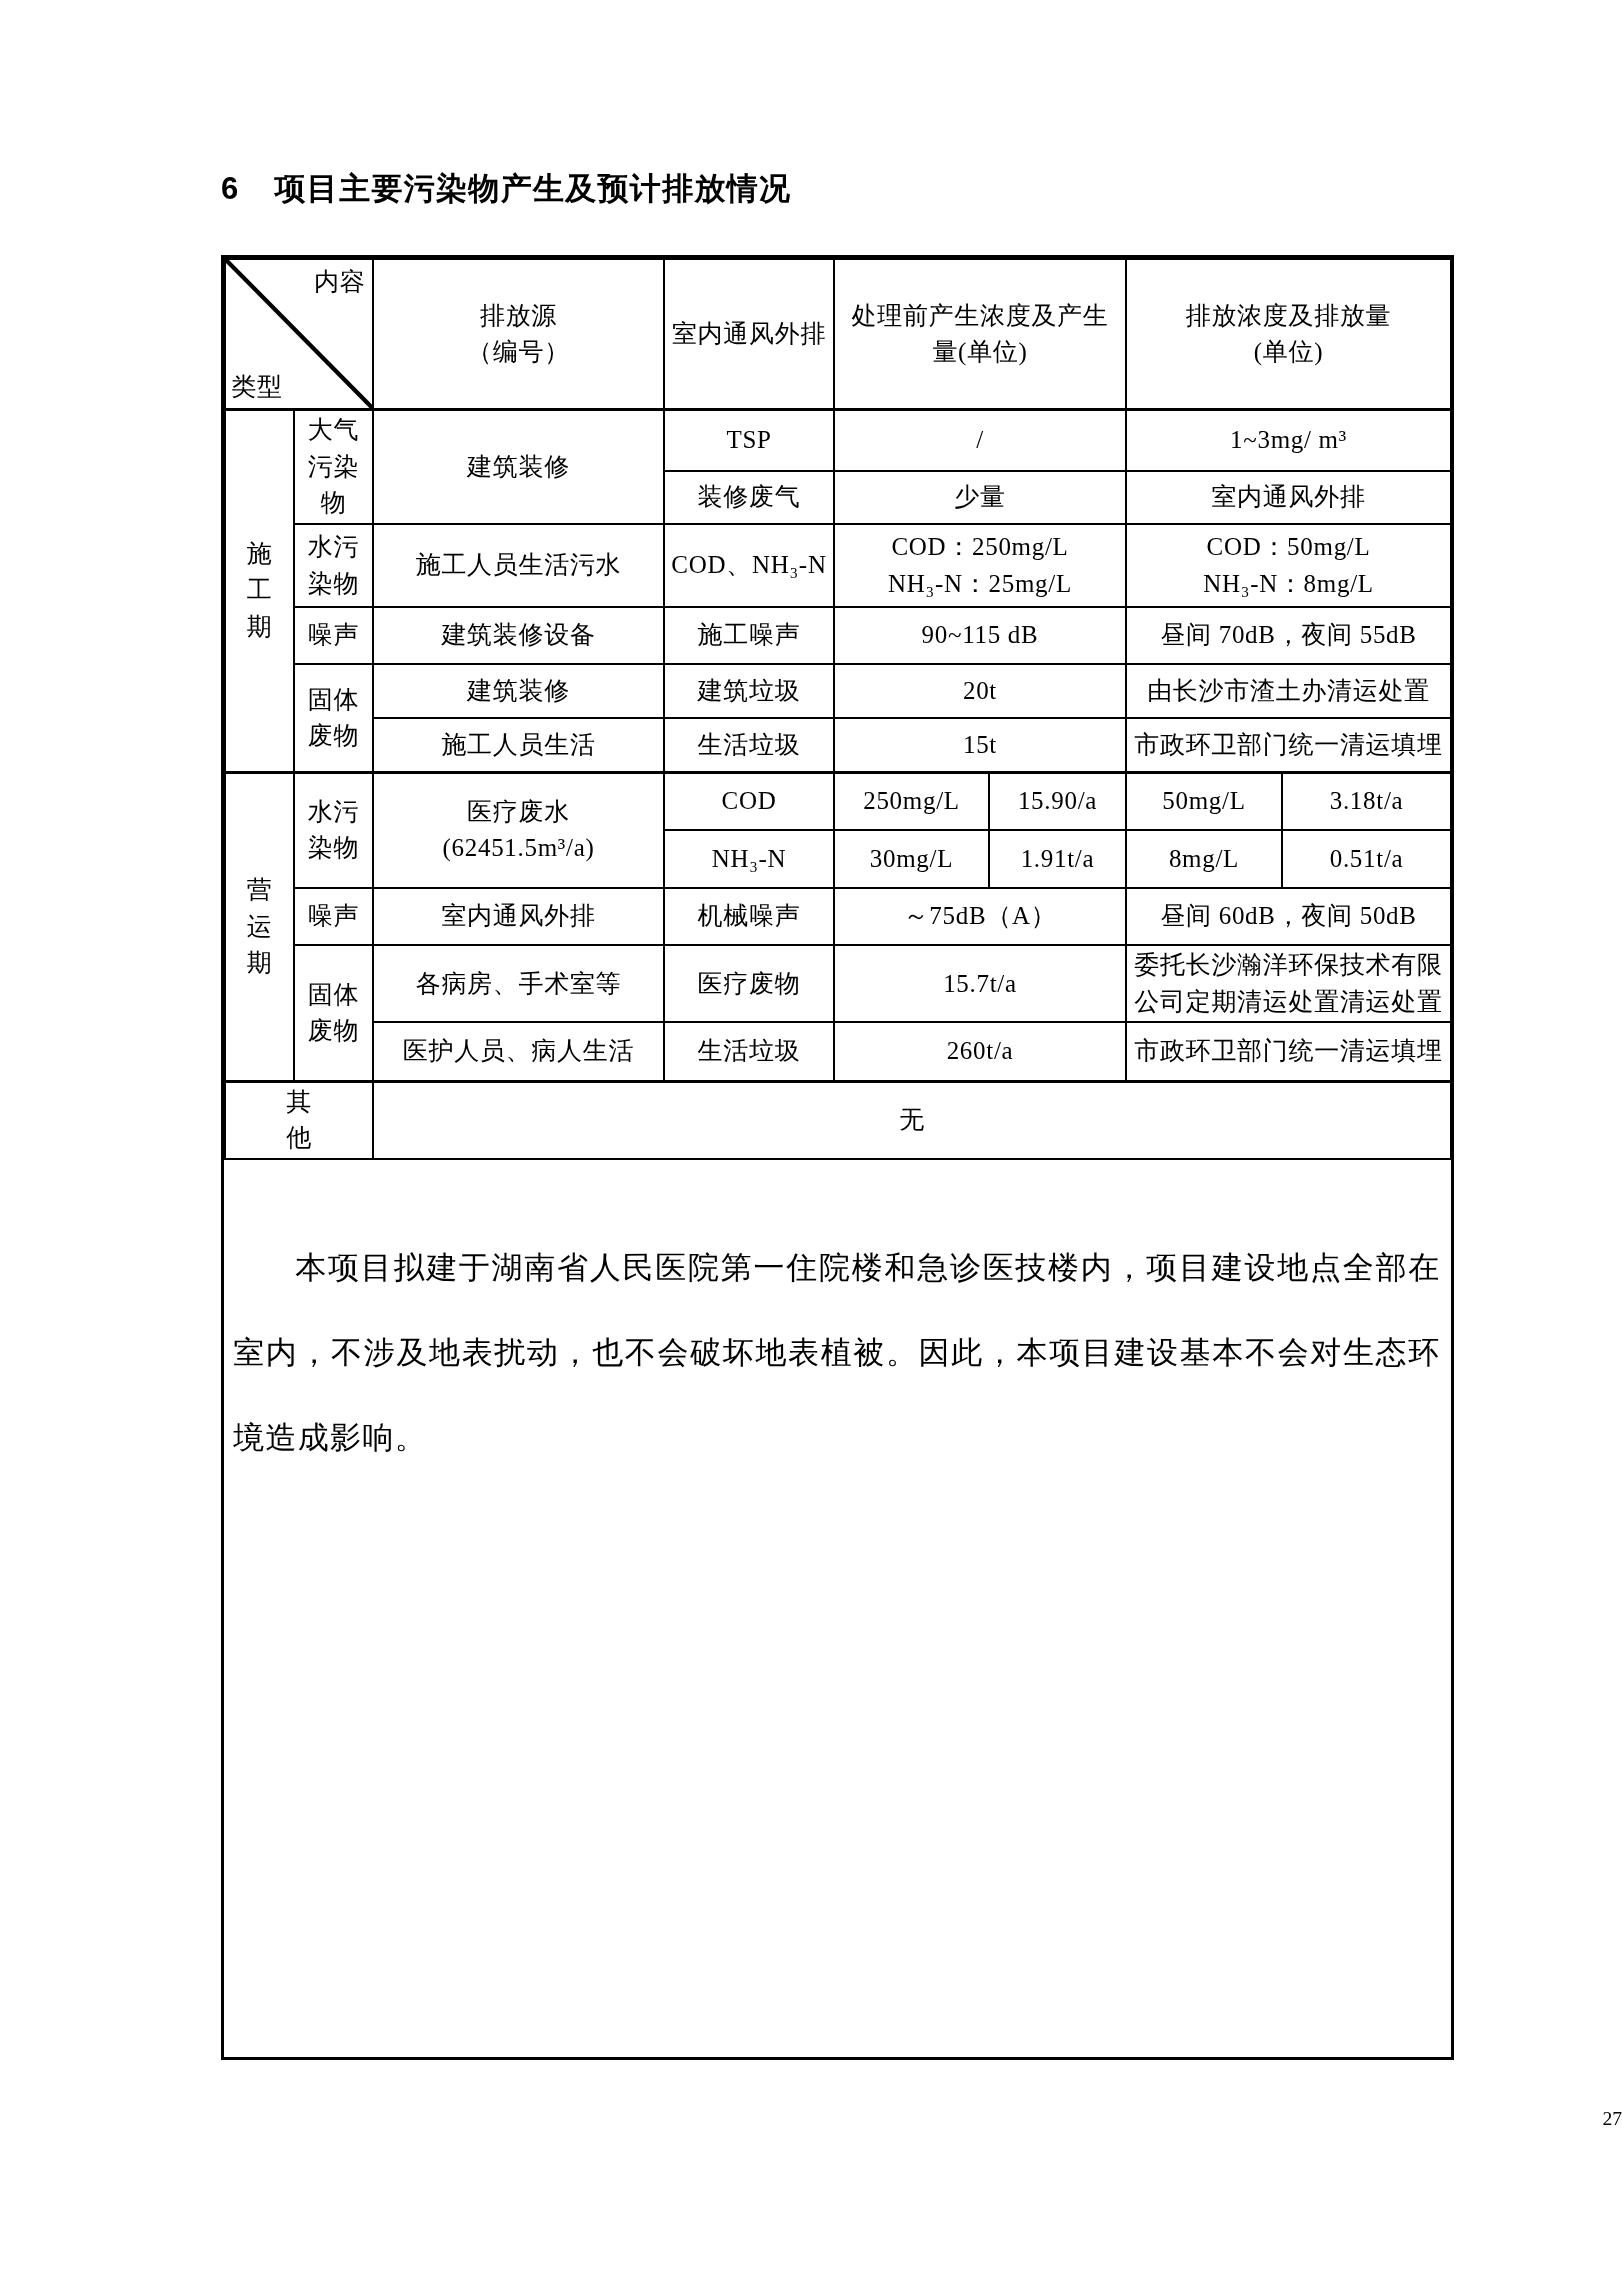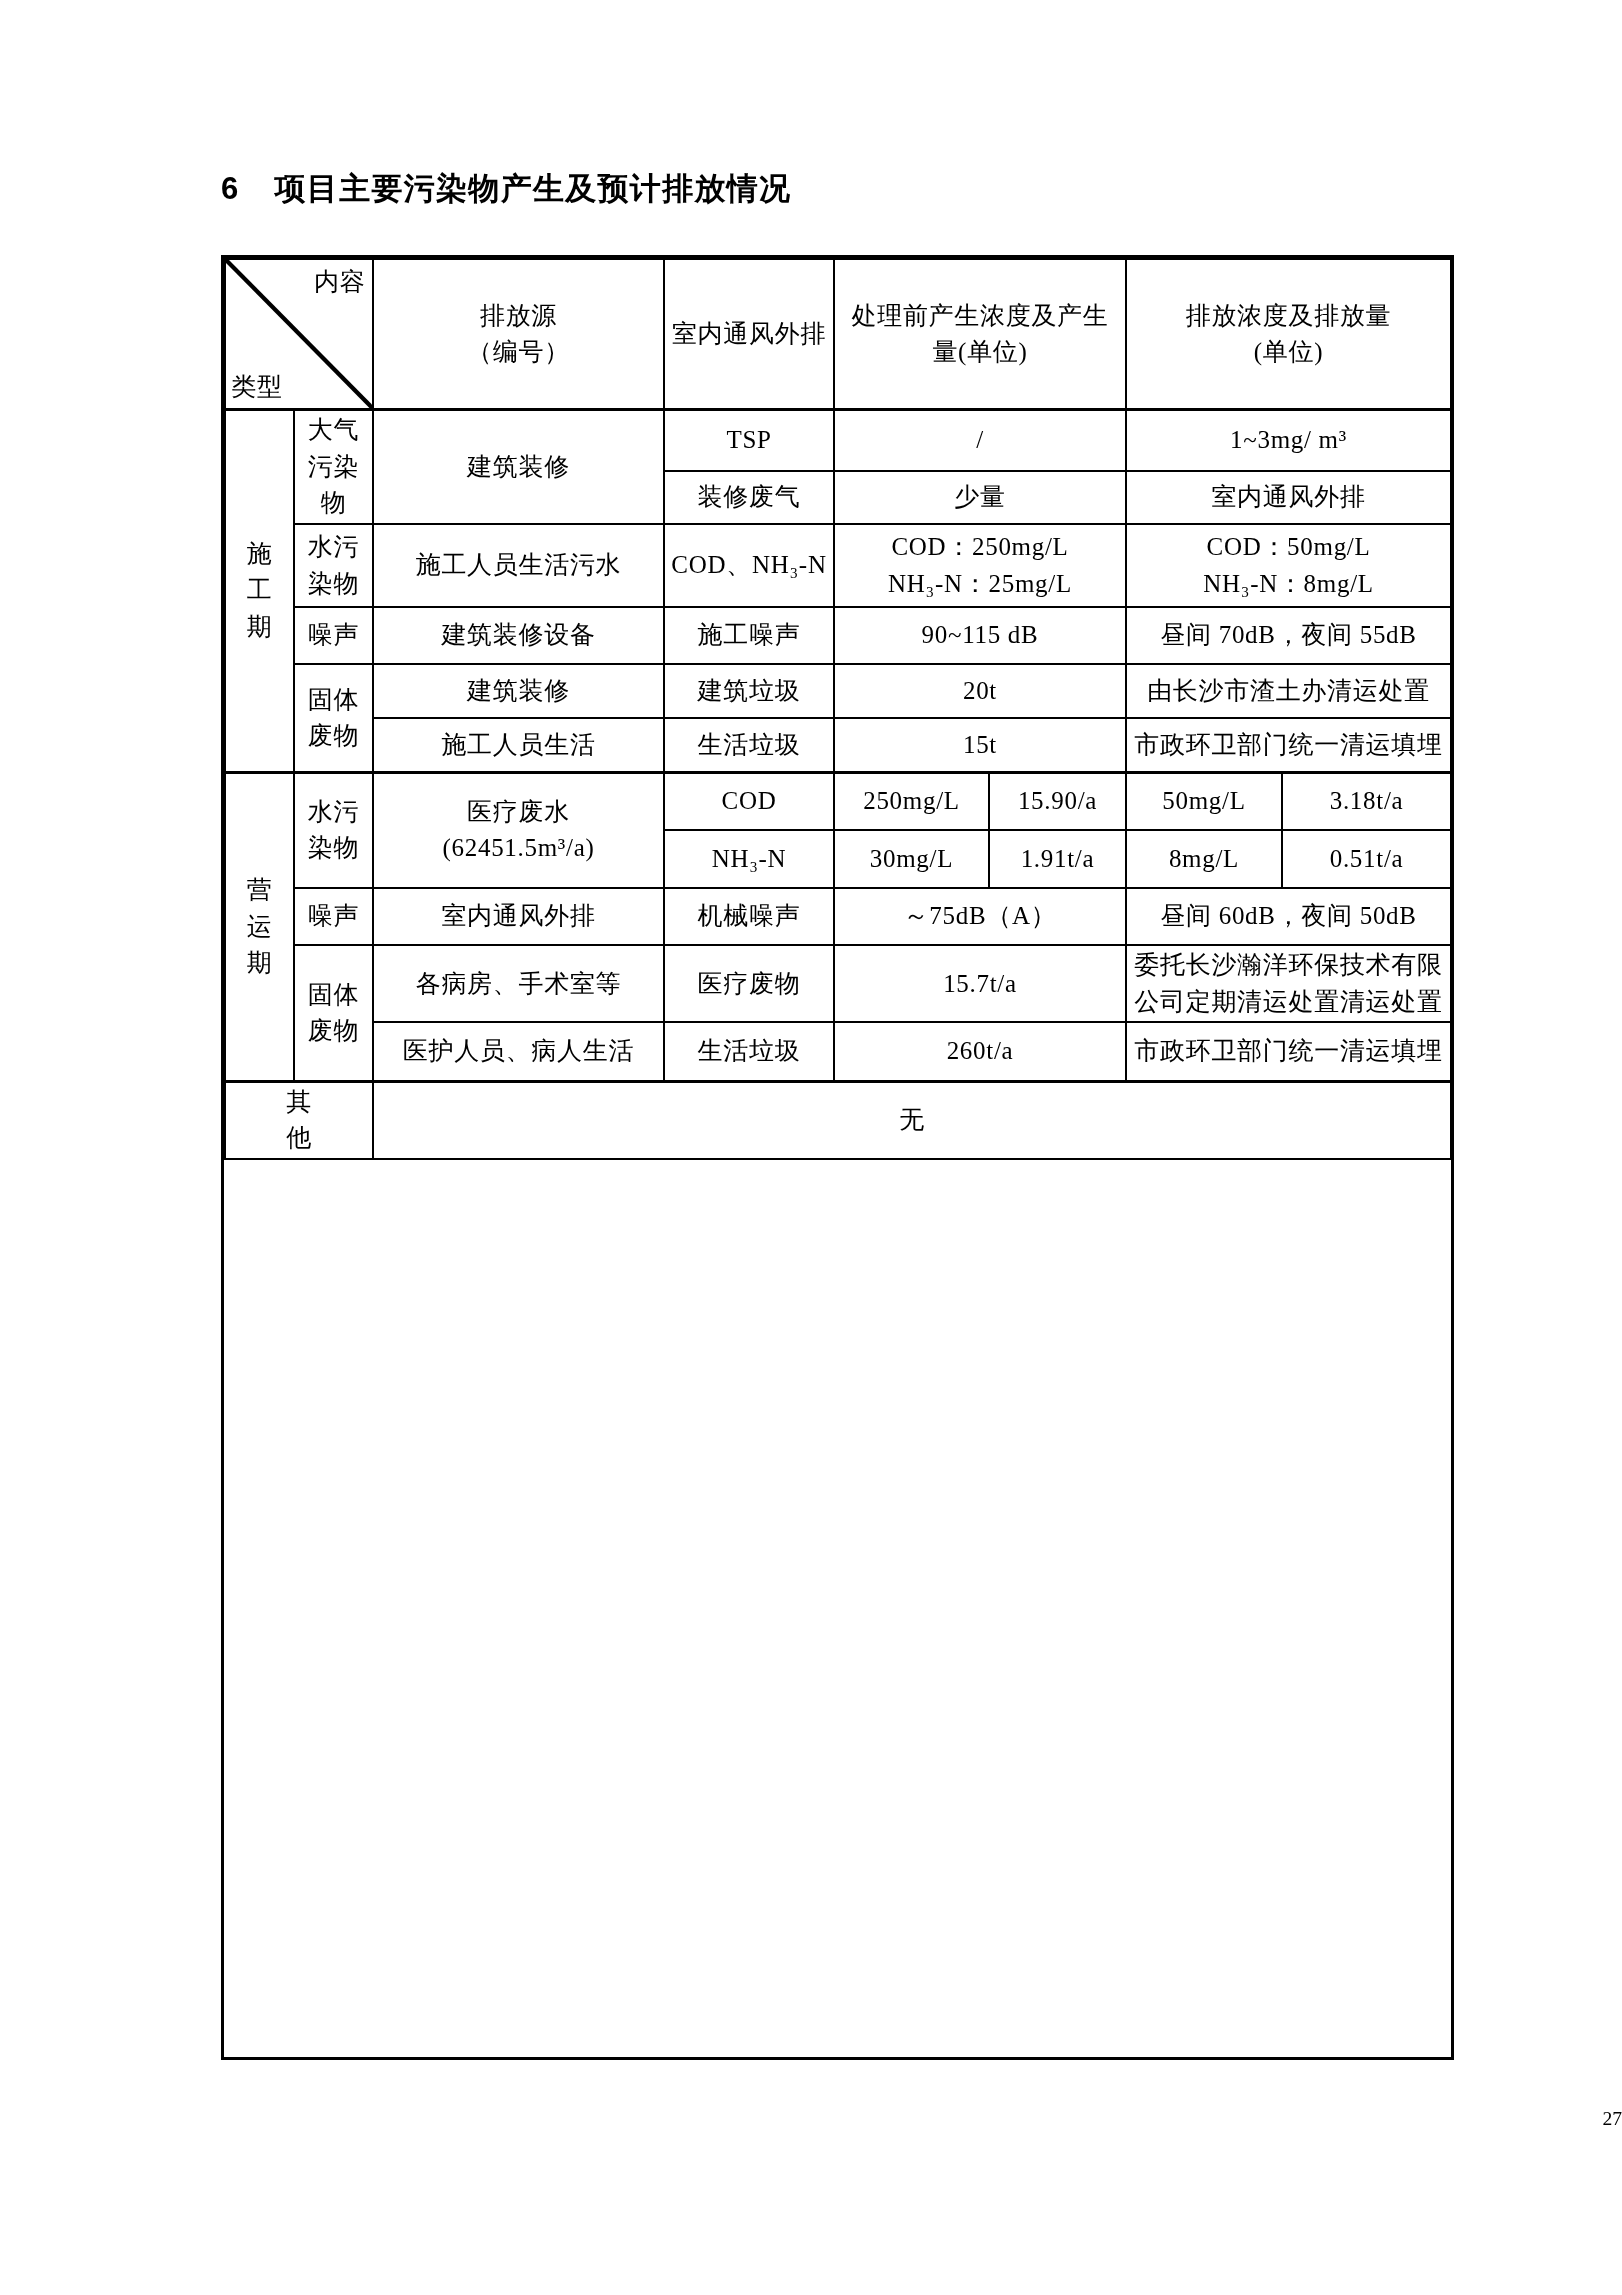--- a/index.html
+++ b/index.html
@@ -202,20 +202,21 @@
 
       <tr class="sec-start" style="height:67px">
         <td colspan="2">其
 他</td>
         <td colspan="6">无</td>
       </tr>
     </tbody>
       </table>
 
     <div class="eco">
+      <div class="eco-paragraph">本项目拟建于湖南省人民医院第一住院楼和急诊医技楼内，项目建设地点全部在室内，不涉及地表扰动，也不会破坏地表植被。因此，本项目建设基本不会对生态环境造成影响。</div>
     </div>
 
   </div>
 
   <div class="page-number">27</div>
 
 </div>
 
 
 </body></html>

